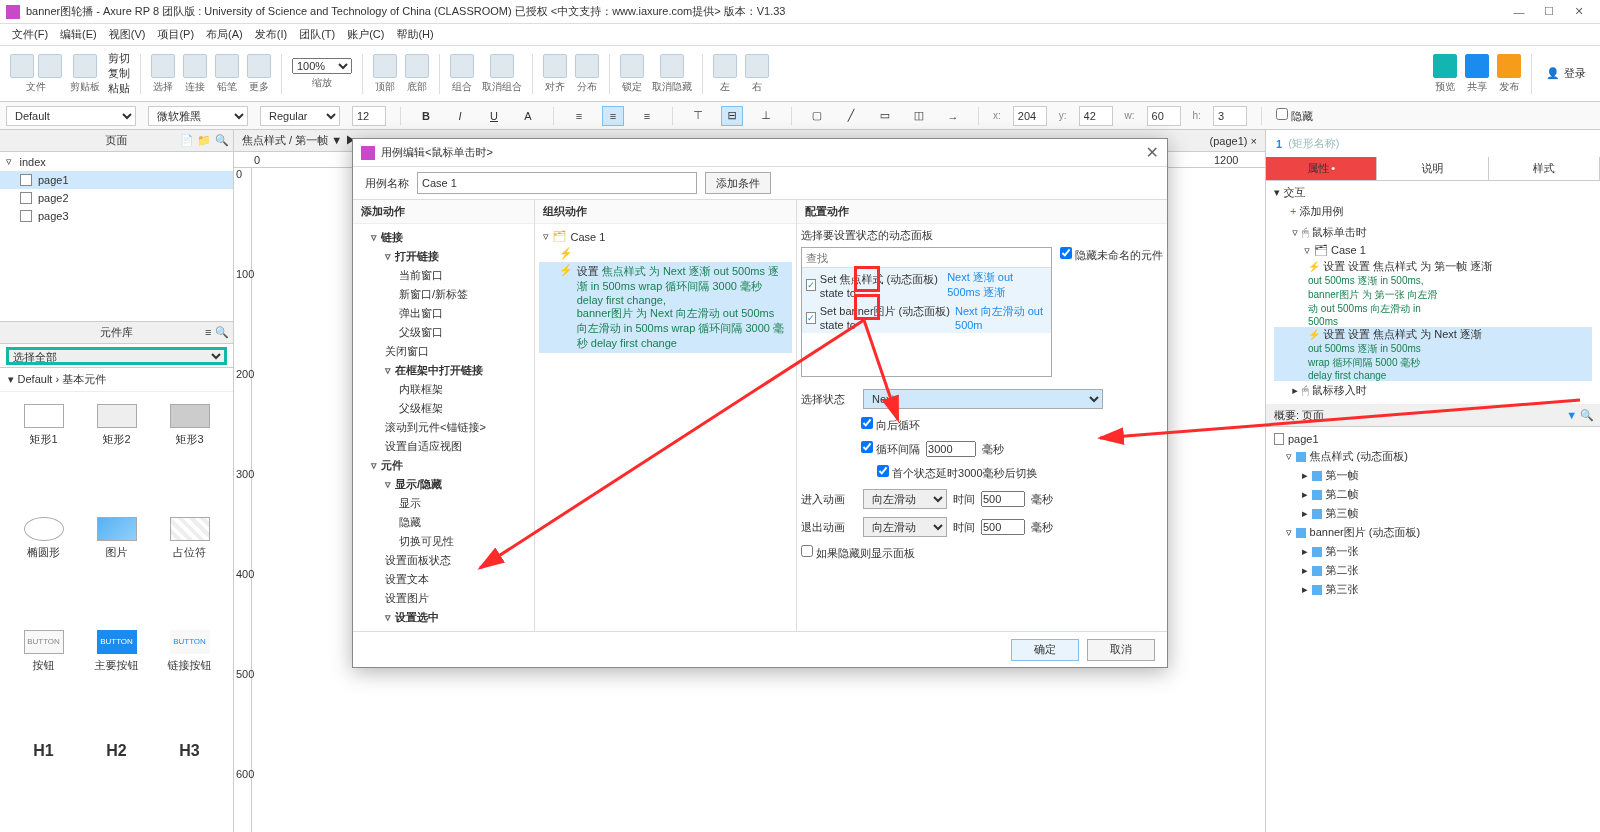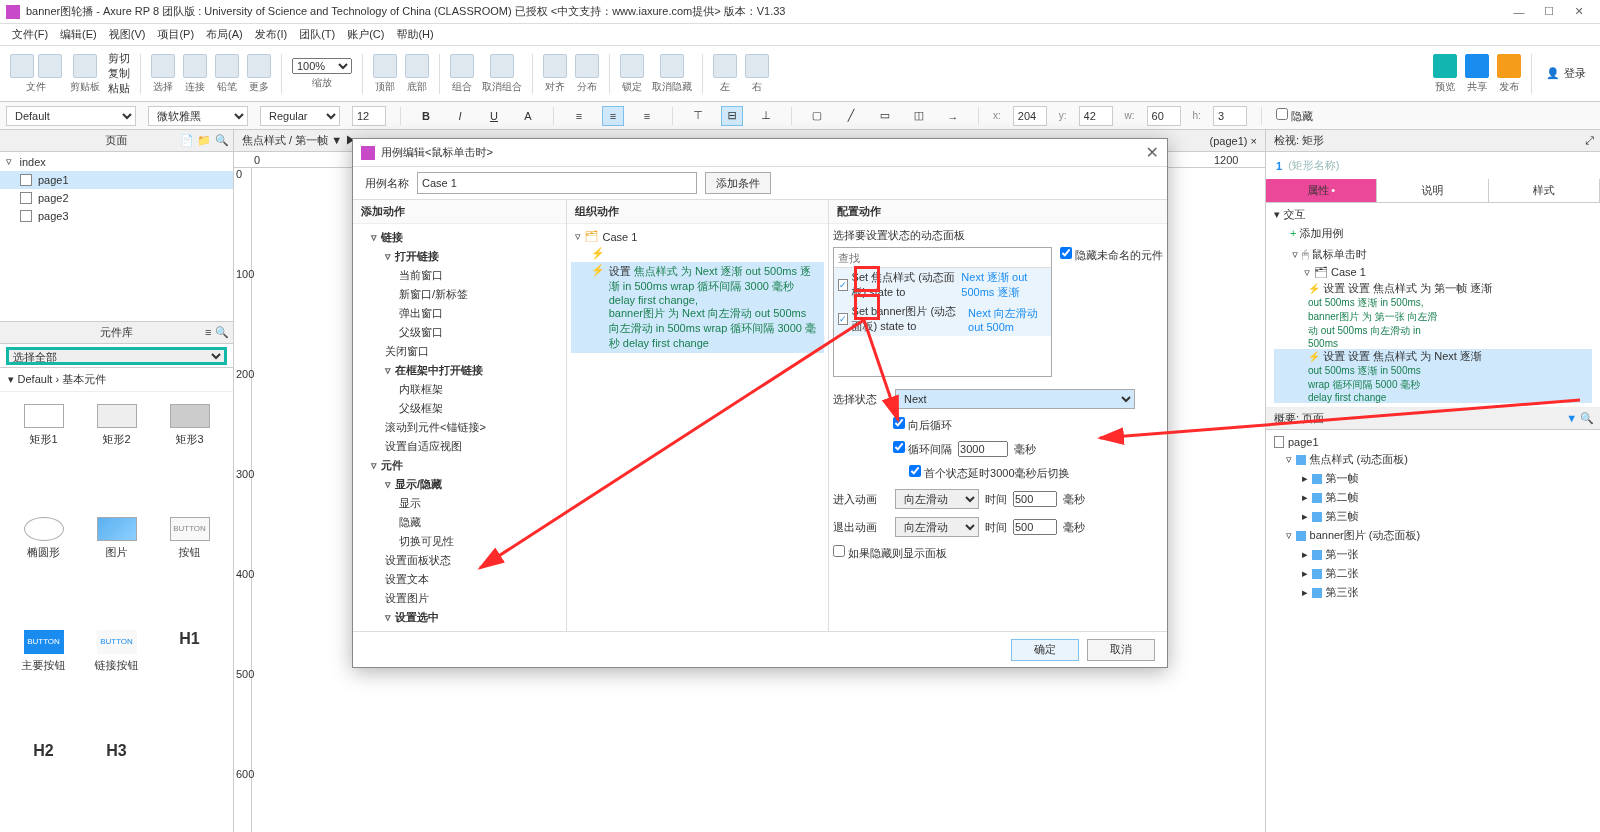--- a/index.html
+++ b/index.html
@@ -56,21 +56,21 @@
 .ruler-h span{position:absolute;top:2px}
 .ruler-v{width:18px;background:#fff;border-right:1px solid #ccc;position:absolute;left:0;top:38px;bottom:0;font-size:8px;color:#888}
 .ruler-v span{position:absolute;left:2px;writing-mode:horizontal-tb}
 .rightcol{width:335px;display:flex;flex-direction:column;border-left:1px solid #ccc;background:#fff}
 .rhdr{height:22px;background:#f0f0f0;border-bottom:1px solid #ccc;display:flex;align-items:center;padding:0 8px;color:#666;position:relative}
 .rtitle{padding:6px 10px;display:flex;align-items:center;gap:6px}
 .rtitle .num{color:#1a8cf0;font-weight:bold}
 .rtitle .nm{color:#9bb;}
 .tabs3{display:flex;border-bottom:1px solid #ccc}
 .tabs3 div{flex:1;text-align:center;padding:4px 0;cursor:pointer;border-right:1px solid #ccc}
-.tabs3 div.act{background:#ec4899;color:#fff}
+.tabs3 div.act{background:#ef4444;color:#fff}
 .tabs3 .dot{color:#fff;margin-left:2px}
 .sect{border-bottom:1px solid #eee;padding:4px 8px}
 .sect .shdr{display:flex;align-items:center;gap:4px;cursor:pointer}
 .addcase{color:#1aaf5d;padding:4px 0 4px 16px;cursor:pointer}
 .evlist{font-size:10px}
 .ev{padding:2px 0 2px 16px}
 .ev .icn{display:inline-block;width:10px;text-align:center;margin-right:2px}
 .evdesc{padding-left:34px;color:#1a8050;font-size:10px}
 .evdesc.sel{background:#cfe8fb}
 .outline{flex:1;overflow:auto;padding:4px 0}
@@ -351,20 +351,24 @@
         </div>
       <div class="libitem">
           <div class="shape ellipse"></div>
           <span>椭圆形</span>
         </div>
       <div class="libitem">
           <div class="shape imgshape"></div>
           <span>图片</span>
         </div>
       <div class="libitem">
+          <div class="shape placeholder"></div>
+          <span>占位符</span>
+        </div>
+      <div class="libitem">
           <div class="shape btnshape">BUTTON</div>
           <span>按钮</span>
         </div>
       <div class="libitem">
           <div class="shape btnshape blue">BUTTON</div>
           <span>主要按钮</span>
         </div>
       <div class="libitem">
           <div class="shape btnshape" style="color:#1a8cf0;border:none">BUTTON</div>
           <span>链接按钮</span>
@@ -397,24 +401,20 @@
         <span style="top:100px">100</span>
         <span style="top:200px">200</span>
         <span style="top:300px">300</span>
         <span style="top:400px">400</span>
         <span style="top:500px">500</span>
         <span style="top:600px">600</span>
     </div>
   </div>
 
   <div class="rightcol">
-    <div class="rhdr">
-        <span>检视: 矩形</span>
-        <span style="position:absolute;right:6px">⤢</span>
-      </div>
     <div class="rtitle">
         <span class="num">1</span>
         <span class="nm">(矩形名称)</span>
       </div>
     <div class="tabs3">
       <div class="act"><span>属性</span><span class="dot">•</span></div>
       <div>说明</div>
       <div>样式</div>
     </div>
     <div class="sect">
@@ -428,20 +428,21 @@
         <div class="ev" style="padding-left:28px"><span class="icn">▿</span>🗂 <span>Case 1</span></div>
         <div class="evdesc">⚡ <span style="color:#333">设置</span> <span>设置 焦点样式 为 第一帧 逐渐</span></div>
         <div class="evdesc">out 500ms 逐渐 in 500ms,</div>
         <div class="evdesc">banner图片 为 第一张 向左滑</div>
         <div class="evdesc">动 out 500ms 向左滑动 in</div>
         <div class="evdesc">500ms</div>
         <div class="evdesc sel">⚡ <span style="color:#333">设置</span> <span>设置 焦点样式 为 Next 逐渐</span></div>
         <div class="evdesc sel">out 500ms 逐渐 in 500ms</div>
         <div class="evdesc sel">wrap 循环间隔 5000 毫秒</div>
         <div class="evdesc sel">delay first change</div>
+        <div class="ev"><span class="icn">▸</span>🖱 <span>鼠标移入时</span></div>
       </div>
     </div>
     <div class="rhdr">
         <span>概要: 页面</span>
         <span style="position:absolute;right:6px;color:#1a8cf0">▼ 🔍</span>
       </div>
     <div class="outline">
       <div class="oi" style="padding-left:8px">
           <span class="pg"></span>
           <span>page1</span>
@@ -464,21 +465,21 @@
       <span>用例编辑&lt;鼠标单击时&gt;</span>
       <div class="x">✕</div>
     </div>
   <div class="dlg-name">
     <span>用例名称</span>
     <input value="Case 1" style="">
     <button>添加条件</button>
   </div>
   <div class="dlg-cols">
 
-    <div class="dcol" style="width:214px">
+    <div class="dcol" style="width:182px">
       <div class="dcol-hd">添加动作</div>
       <div class="dcol-body">
         <div class="tree-i bold"><span class="arr">▿</span><span>链接</span></div>
         <div class="tree-i l2 bold"><span class="arr">▿</span><span>打开链接</span></div>
         <div class="tree-i l3">当前窗口</div>
         <div class="tree-i l3">新窗口/新标签</div>
         <div class="tree-i l3">弹出窗口</div>
         <div class="tree-i l3">父级窗口</div>
         <div class="tree-i l2">关闭窗口</div>
         <div class="tree-i l2 bold"><span class="arr">▿</span><span>在框架中打开链接</span></div>

